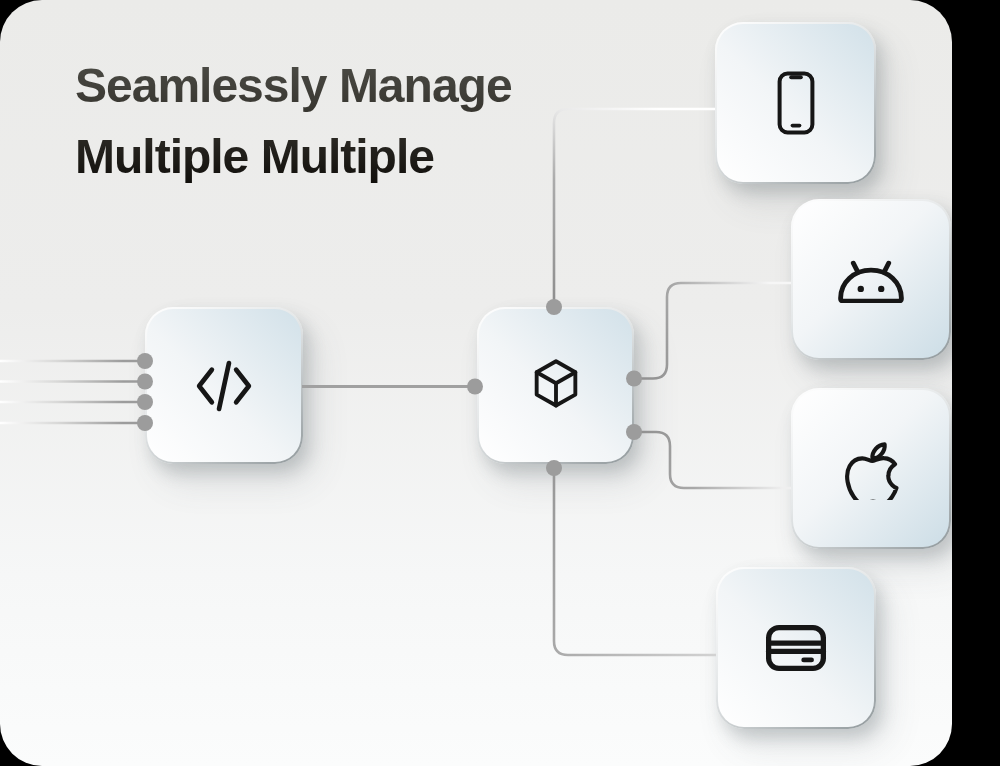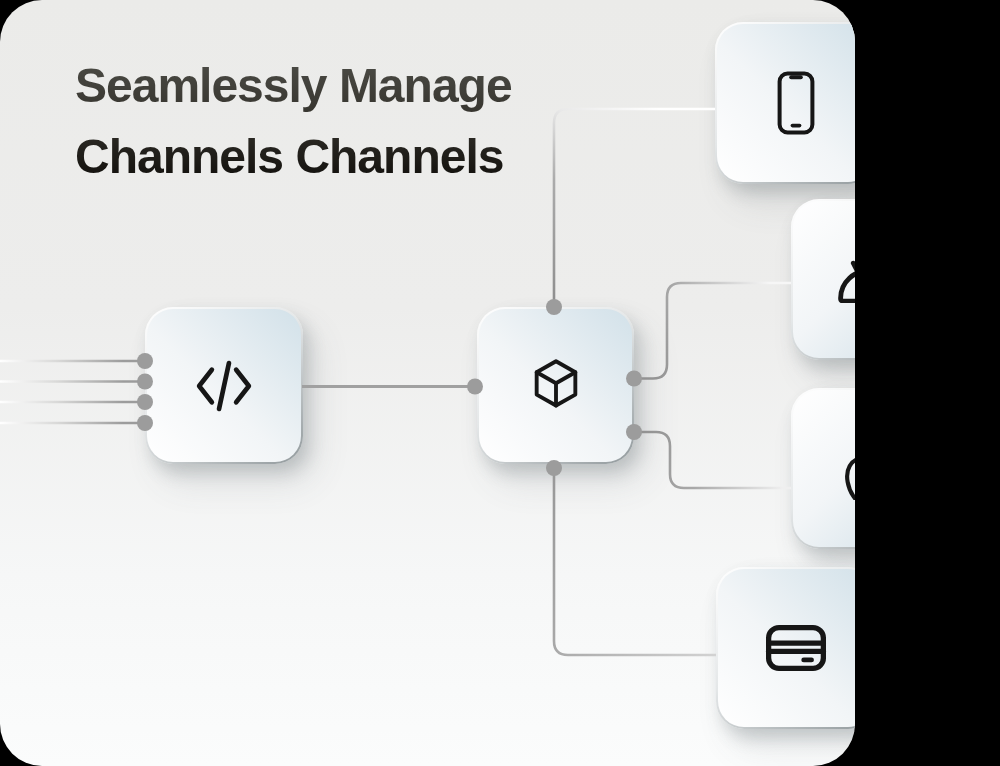--- a/index.html
+++ b/index.html
@@ -1,18 +1,18 @@
 <!DOCTYPE html>
 <html><head>
 <meta charset="utf-8">
 <style>
   html,body{margin:0;padding:0;background:#000;}
   body{width:1000px;height:766px;position:relative;font-family:"Liberation Sans",sans-serif;}
   .canvas{
-    position:absolute;left:0;top:0;width:855px;height:766px;
+    position:absolute;left:0;top:0;width:952px;height:766px;
     border-radius:42px;overflow:hidden;
     background:linear-gradient(180deg,#ebebe9 0%,#ededec 40%,#f6f7f7 75%,#fbfcfc 100%);
   }
   .headline{
     position:absolute;left:75px;top:50px;margin:0;
     font-size:48px;line-height:71px;font-weight:bold;letter-spacing:-1px;
     background:linear-gradient(180deg,#50504a 0%,#36342e 46%,#0c0a07 100%);
     -webkit-background-clip:text;background-clip:text;color:transparent;
   }
   .headline span{display:block;}
@@ -36,21 +36,21 @@
   .n-card{left:716px;top:567px;width:160px;height:162px;}
   .icon{display:block;}
 </style>
 </head>
 <body>
 
 <div class="canvas">
 
   <h1 class="headline">
     <span>Seamlessly Manage</span>
-    <span>Channels Channels</span>
+    <span>Multiple Multiple</span>
   </h1>
 
   <div class="node n-code">
     <div class="node-inner grad-tr">
       <svg class="icon" width="68" height="58" viewBox="0 0 24 21" fill="none" stroke="#161616" stroke-width="1.7" stroke-linecap="round" stroke-linejoin="round">
         <polyline points="7.6 4.6 3 10.5 7.6 16.4"></polyline>
         <polyline points="16.4 4.6 21 10.5 16.4 16.4"></polyline>
         <line x1="13.8" y1="2.2" x2="10.2" y2="18.8"></line>
       </svg>
     </div>

